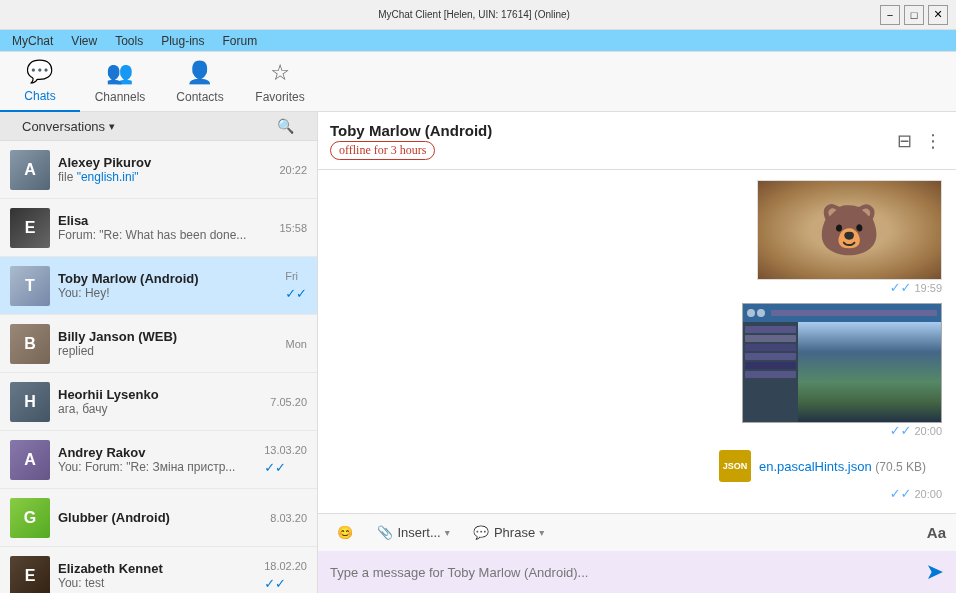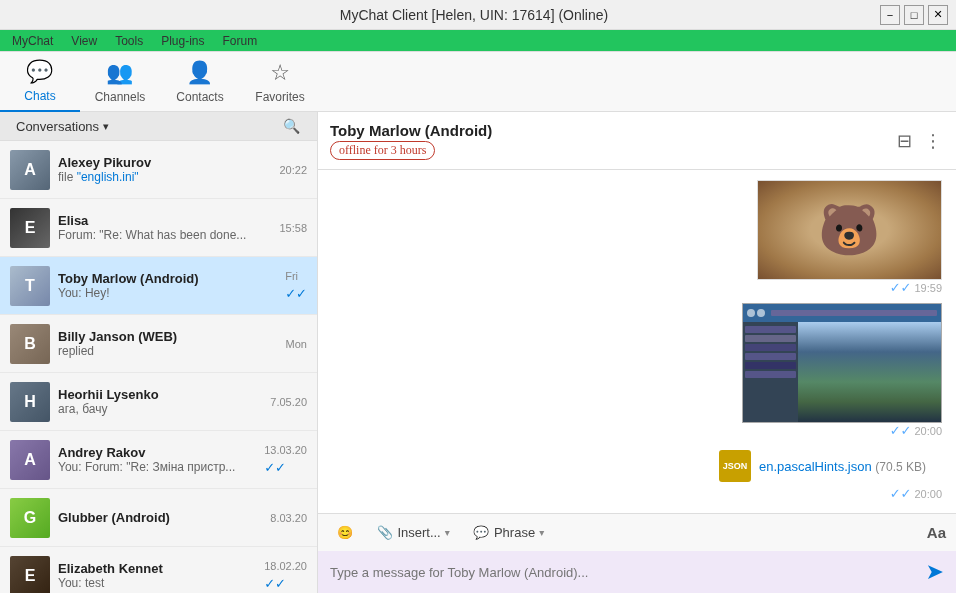--- a/index.html
+++ b/index.html
@@ -8,27 +8,27 @@
     
     .title-bar {
       background: #f0f0f0;
       height: 30px;
       display: flex;
       align-items: center;
       justify-content: space-between;
       padding: 0 8px;
       border-bottom: 1px solid #ddd;
     }
-    .title-bar-text { font-size: 14px; color: #333; flex: 1; text-align: center; }
+    .title-bar-text { font-size: 10px; color: #333; flex: 1; text-align: center; }
     .title-bar-controls { display: flex; gap: 4px; }
     .title-btn { width: 20px; height: 20px; background: #f0f0f0; border: 1px solid #999; display: flex; align-items: center; justify-content: center; font-size: 11px; cursor: pointer; }
 
     
     .menu-bar {
-      background: #22c55e;
+      background: #7dd3fc;
       height: 22px;
       display: flex;
       align-items: center;
       padding: 0 4px;
       border-bottom: 1px solid #ddd;
       gap: 2px;
     }
     .menu-item { padding: 2px 8px; font-size: 12px; cursor: pointer; color: #333; }
 
     
@@ -67,21 +67,21 @@
       background: #f5f5f5;
       border-right: 1px solid #ddd;
       display: flex;
       flex-direction: column;
       flex-shrink: 0;
     }
     .conversations-header {
       display: flex;
       align-items: center;
       justify-content: space-between;
-      padding: 6px 16px;
+      padding: 6px 22px;
       background: #e8e8e8;
       border-bottom: 1px solid #ddd;
     }
     .conversations-title { font-size: 13px; color: #333; display: flex; align-items: center; gap: 4px; }
     .search-icon-btn { font-size: 14px; color: #666; cursor: pointer; }
 
     .conversation-list { overflow-y: auto; flex: 1; }
     .conv-item {
       display: flex;
       align-items: center;

